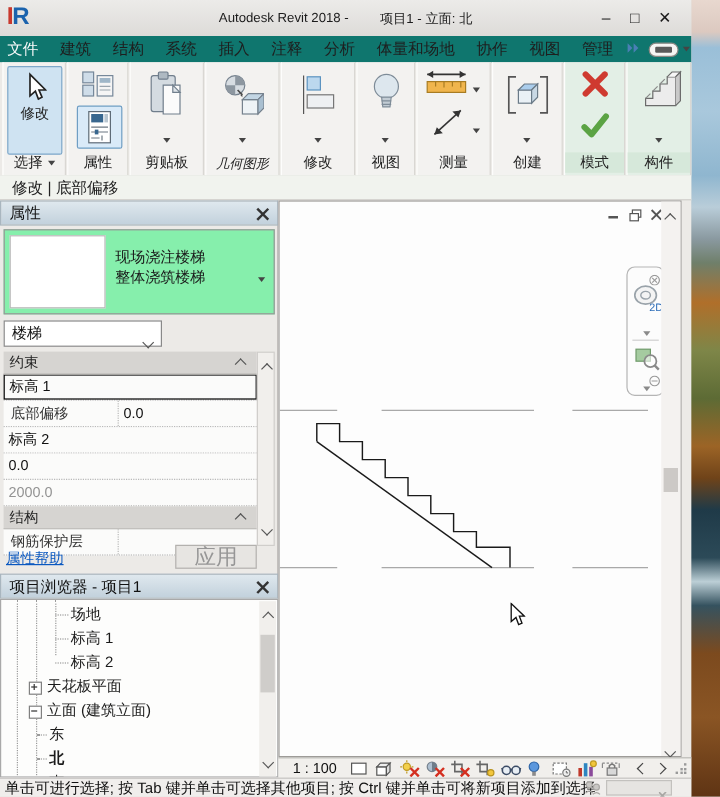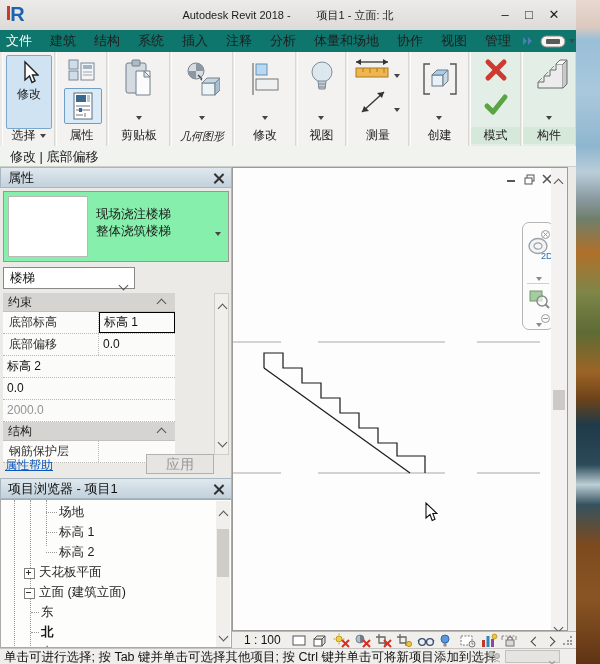--- a/index.html
+++ b/index.html
@@ -47,31 +47,31 @@
   .palx:before{transform:rotate(45deg);}
   .palx:after{transform:rotate(-45deg);}
   
   .typesel{left:3px;top:191px;width:226px;height:71px;background:#86efac;border:1px solid #979797;box-sizing:border-box;}
   .thumb{left:4px;top:4px;width:80px;height:61px;background:#fff;border:1px solid #b8b8b8;box-sizing:border-box;}
   .typename{left:92px;top:14px;width:118px;font-size:12.5px;color:#1a1a1a;line-height:17px;}
   .filterrow{left:0;top:265px;width:232px;height:26px;}
   .fsel{left:3px;top:2px;width:132px;height:22px;background:#fff;border:1px solid #898989;box-sizing:border-box;font-size:12.5px;line-height:20px;padding-left:6px;color:#111;}
   .editbtn{left:141px;top:2px;width:88px;height:22px;display:flex;align-items:center;gap:4px;font-size:12.5px;color:#111;}
   
-  .grid{left:3px;top:293px;width:172px;}
+  .grid{left:3px;top:293px;width:211px;}
   .sech{height:18px;background:#d6d4d1;border-bottom:1px solid #c2c0bd;font-size:12px;color:#222;line-height:18px;padding-left:5px;position:relative;}
   .sech .chev{position:absolute;right:10px;top:7px;}
   .grow{height:21px;display:flex;border-bottom:1px dotted #b9b9b9;background:#fbfbfa;}
   .gl{width:96px;font-size:12px;color:#333;line-height:21px;padding-left:6px;box-sizing:border-box;border-right:1px dotted #b9b9b9;white-space:nowrap;overflow:hidden;}
   .gv{flex:1;font-size:12px;color:#111;line-height:21px;padding-left:4px;white-space:nowrap;overflow:hidden;}
   .gv.sel{border:1.5px solid #000;line-height:18px;}
   .dis{color:#939393;}
   .gscroll{left:214px;top:293px;width:15px;height:162px;background:#f1efec;border:1px solid #d0cecb;box-sizing:border-box;}
   .footer-help{left:5px;top:457px;font-size:12px;color:#0a58c0;text-decoration:underline;}
-  .applybtn{left:146px;top:454px;width:68px;height:20px;background:#e7e5e2;border:1px solid #b3b1ae;box-sizing:border-box;font-size:14px;color:#969696;text-align:center;line-height:18px;}
+  .applybtn{left:146px;top:454px;width:68px;height:20px;background:#e7e5e2;border:1px solid #b3b1ae;box-sizing:border-box;font-size:18px;color:#969696;text-align:center;line-height:18px;}
   
   .tree{left:0;top:499px;width:232px;height:149px;background:#fdfdfc;border:1px solid #a9a9a9;box-sizing:border-box;overflow:hidden;}
   .titem{position:absolute;height:19px;font-size:12.5px;color:#1a1a1a;line-height:19px;white-space:nowrap;}
   .titem.bold{font-weight:bold;}
   .expander{position:absolute;width:9px;height:9px;border:1px solid #808080;background:#fff;}
   .expander i{position:absolute;left:1px;top:3px;width:5px;height:1px;background:#333;}
   .expander.plus u{position:absolute;left:3px;top:1px;width:1px;height:5px;background:#333;}
   .dotv{position:absolute;width:1px;border-left:1px dotted #9a9a9a;}
   .doth{position:absolute;height:1px;border-top:1px dotted #9a9a9a;}
   .tscroll{position:absolute;right:1px;top:1px;width:14px;height:147px;background:#f1efec;}
@@ -347,21 +347,20 @@
           <span class="abs" style="right:7px;top:7px;"><i class="chev down" style="border-color:#555;"></i></span>
         </div>
       </div>
 
       <div class="abs grid" style="top:126px;">
         <div class="sech">
           <span>约束</span>
           <i class="chev up"></i>
         </div>
         <div class="grow">
-          <div class="gl">底部标高</div>
           <div class="gv sel">标高 1</div>
         </div>
         <div class="grow">
           <div class="gl">底部偏移</div>
           <div class="gv">0.0</div>
         </div>
         <div class="grow">
           <div class="gv">标高 2</div>
         </div>
         <div class="grow">

